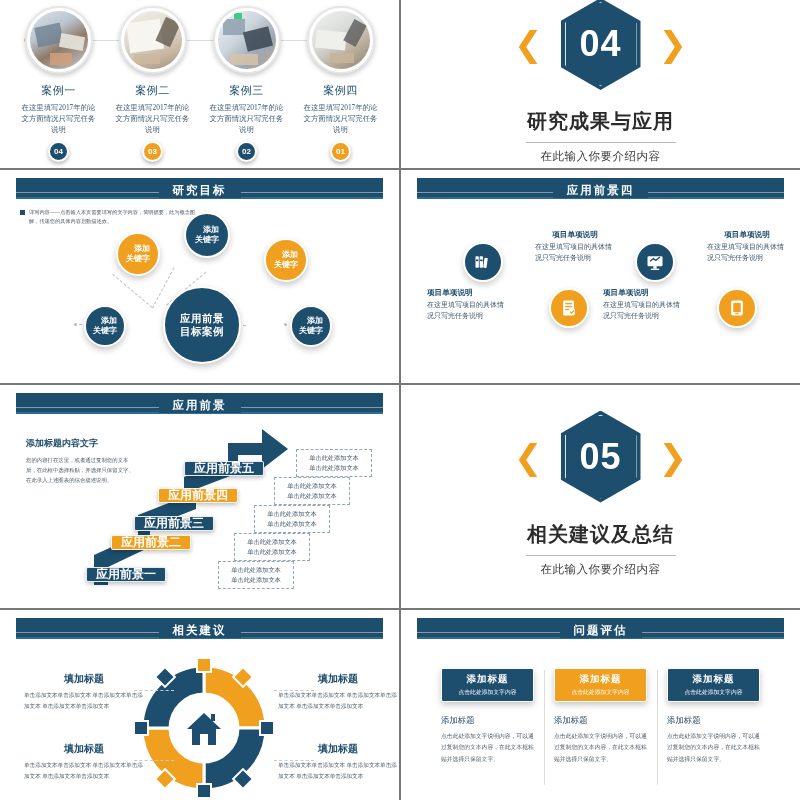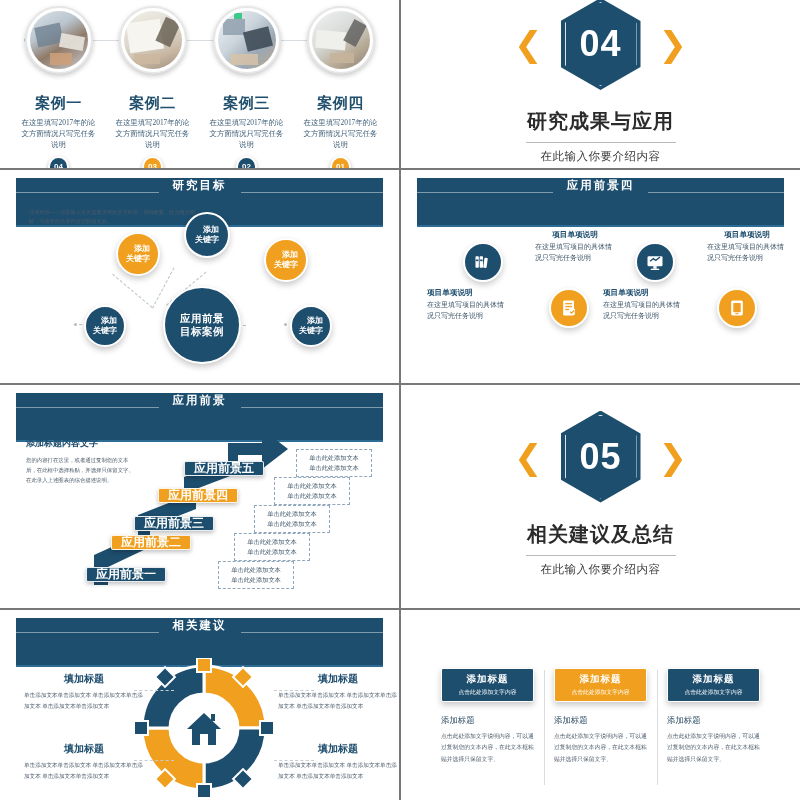--- a/index.html
+++ b/index.html
@@ -7,34 +7,34 @@
     width:800px;height:800px;overflow:hidden;
     background:#787878;
     font-family:"Liberation Sans","DejaVu Sans",sans-serif;
     -webkit-font-smoothing:antialiased;
   }
   .sheet{display:grid;grid-template-columns:399px 399px;grid-template-rows:168px 213px 223px 196px;gap:2px 2px;width:800px;height:800px;}
   .slide{position:relative;background:#ffffff;overflow:hidden;}
   .slide .inner{position:absolute;left:6px;right:6px;top:0;bottom:0;background:#fff;}
 
   
-  .titlebar{position:absolute;left:10px;right:10px;top:8px;height:48px;background:#1d4e6e;display:flex;align-items:flex-start;justify-content:center;}
+  .titlebar{position:absolute;left:10px;right:10px;top:8px;height:20px;background:#1d4e6e;display:flex;align-items:flex-end;justify-content:center;}
   .titlebar .rule{position:absolute;left:0;right:0;top:14px;height:1px;background:#cfd8de;opacity:.55;}
   .titlebar .tt{position:relative;background:#1d4e6e;padding:0 14px;color:#fff;font-size:11.5px;font-family:"Liberation Serif","DejaVu Serif",serif;font-weight:bold;letter-spacing:2px;z-index:2;}
   .titlebar .underline{position:absolute;left:0;right:0;bottom:-1px;height:2px;background:#2d6d95;}
 
   
   .cases{position:absolute;left:0;right:0;top:6px;display:flex;justify-content:center;gap:8px;}
   .case{width:86px;text-align:center;}
   .photoring{width:68px;height:68px;border-radius:50%;margin:0 auto;background:#fff;
     box-shadow:0 2px 5px rgba(0,0,0,.22), inset 0 0 0 3px #fff;
     border:2px solid #e6e6e6;padding:3px;box-sizing:border-box;position:relative;}
   .photo{width:100%;height:100%;border-radius:50%;overflow:hidden;position:relative;}
   .photo i{position:absolute;display:block;}
-  .ctitle{margin-top:20px;color:#21506f;font-size:15px;font-weight:bold;font-family:"Liberation Serif","DejaVu Serif",serif;letter-spacing:.5px;}
+  .ctitle{margin-top:9px;color:#21506f;font-size:11px;font-weight:normal;font-family:"Liberation Serif","DejaVu Serif",serif;letter-spacing:.5px;}
   .cdesc{margin-top:4px;color:#3a5a73;font-size:7.4px;line-height:1.5;padding:0 6px;font-family:"Liberation Serif","DejaVu Serif",serif;}
   .badge{width:17px;height:17px;border-radius:50%;margin:6px auto 0;color:#fff;font-size:8px;font-weight:bold;
          display:flex;align-items:center;justify-content:center;box-shadow:0 2px 4px rgba(0,0,0,.3);border:2px solid #fff;}
   .badge.b{background:#1d4e6e;}
   .badge.o{background:#f0a01e;}
   .connector{position:absolute;top:40px;left:28px;right:28px;height:1px;background:#d8dde1;z-index:0;}
   .condot{position:absolute;top:38px;width:4px;height:4px;border-radius:50%;background:#b9c1c7;}
 
   
   .cover{position:absolute;inset:0;display:flex;flex-direction:column;align-items:center;justify-content:center;}
@@ -428,20 +428,25 @@
       <div class="gtxt r" style="left:272px;top:132px">
         <h4 style="text-align:center">填加标题</h4>
         <p>单击添加文本单击添加文本 单击添加文本单击添加文本 单击添加文本单击添加文本</p>
       </div>
     </div>
    </div>
   </div>
 
   <div class="slide">
    <div class="inner">
+    <div class="titlebar">
+      <span class="rule"></span>
+      <span class="tt">问题评估</span>
+      <span class="underline"></span>
+    </div>
 
     <div class="cards">
       <div class="card">
         <div class="cardhead blue">
           <b>添加标题</b>
           <i>点击此处添加文字内容</i>
         </div>
         <h5>添加标题</h5>
         <p>点击此处添加文字说明内容，可以通过复制您的文本内容，在此文本框粘贴并选择只保留文字。</p>
       </div>

